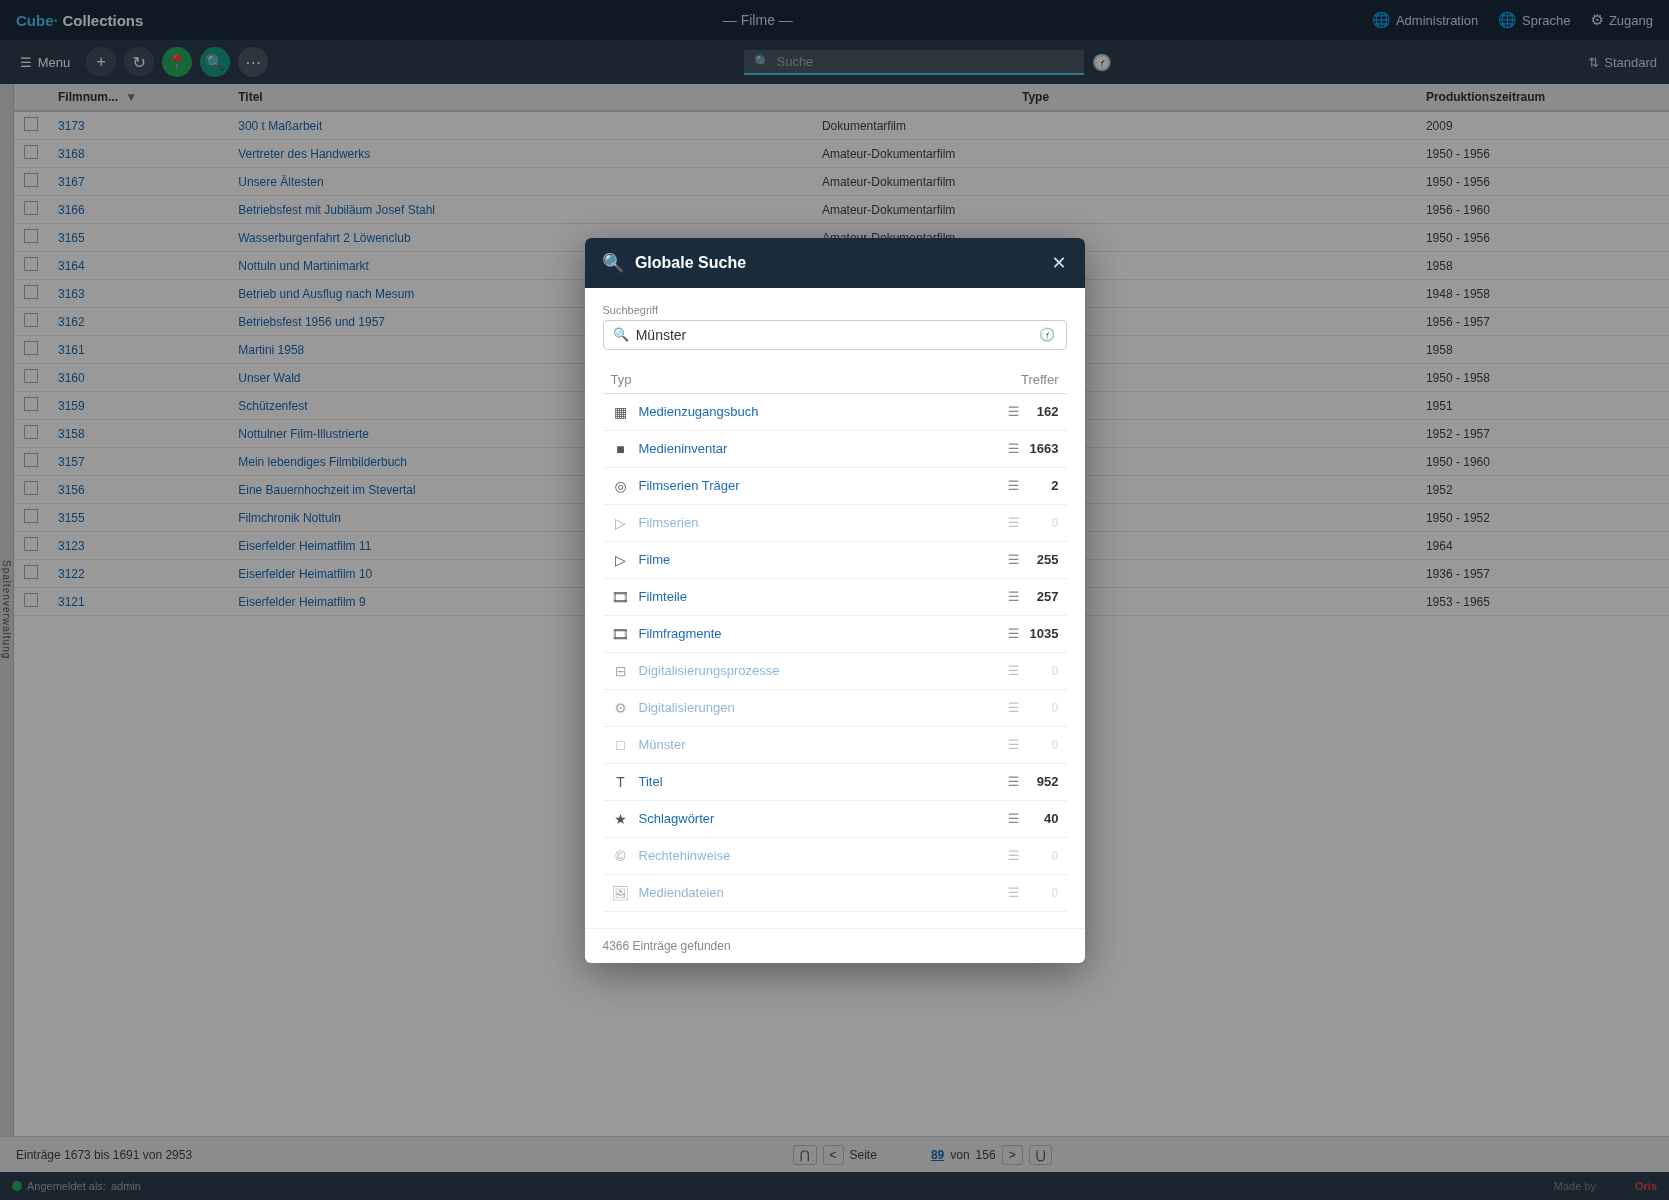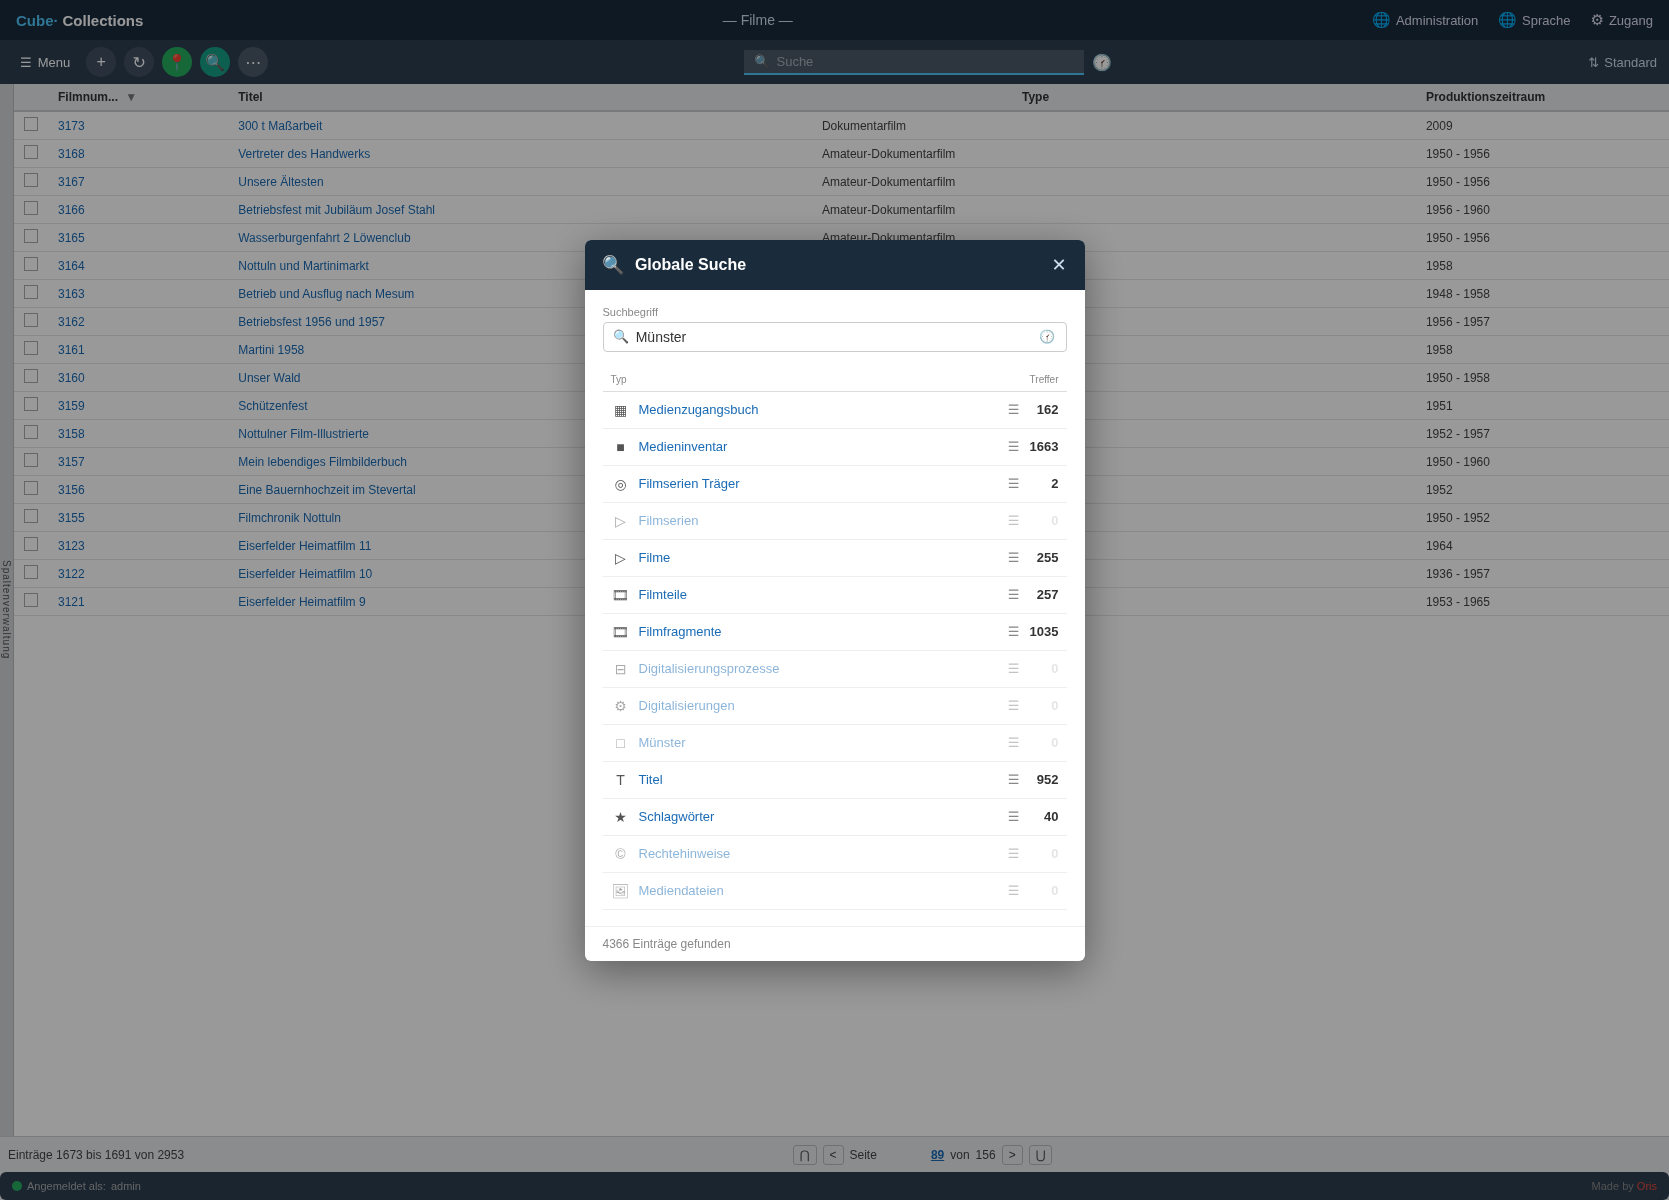--- a/index.html
+++ b/index.html
@@ -159,21 +159,21 @@
     tbody td.year { color: #444; }
     .checkbox-col { width: 30px; }
     .cb { width: 14px; height: 14px; border: 1px solid #aaa; display: inline-block; }
 
     
     .status-bar {
       background: #e8eaec;
       height: 36px;
       display: flex;
       align-items: center;
-      padding: 0 8px;
+      padding: 0 16px;
       font-size: 12px;
       color: #444;
       border-top: 1px solid #ccc;
       gap: 20px;
       justify-content: space-between;
     }
     .pagination {
       display: flex;
       align-items: center;
       gap: 6px;
@@ -197,26 +197,25 @@
     
     .footer {
       background: #2c3e50;
       height: 28px;
       display: flex;
       align-items: center;
       padding: 0 12px;
       font-size: 11px;
       color: #aaa;
       justify-content: space-between;
-      border-radius: 6px;
     }
     .footer .user { display: flex; align-items: center; gap: 5px; }
     .footer .user .dot { width: 10px; height: 10px; border-radius: 50%; background: #27ae60; }
     .footer .made-by { color: #888; }
-    .footer .made-by .oris { color: #e74c3c; font-weight: normal; }
+    .footer .made-by .oris { color: #e74c3c; font-weight: bold; margin-left: 36px; }
 
     
     .modal-overlay {
       position: fixed;
       top: 0; left: 0; right: 0; bottom: 0;
       background: rgba(0,0,0,0.4);
       display: flex;
       align-items: center;
       justify-content: center;
       z-index: 1000;
@@ -281,21 +280,21 @@
       color: #333;
     }
     .results-table {
       width: 100%;
       border-collapse: collapse;
     }
     .results-table thead th {
       background: transparent;
       border-bottom: 1px solid #ddd;
       padding: 6px 8px;
-      font-size: 10px;
+      font-size: 13px;
       color: #888;
       text-align: left;
       font-weight: normal;
       position: static;
     }
     .results-table thead th.right { text-align: right; }
     .results-table tbody tr {
       border-bottom: 1px solid #eee;
     }
     .results-table tbody td {

